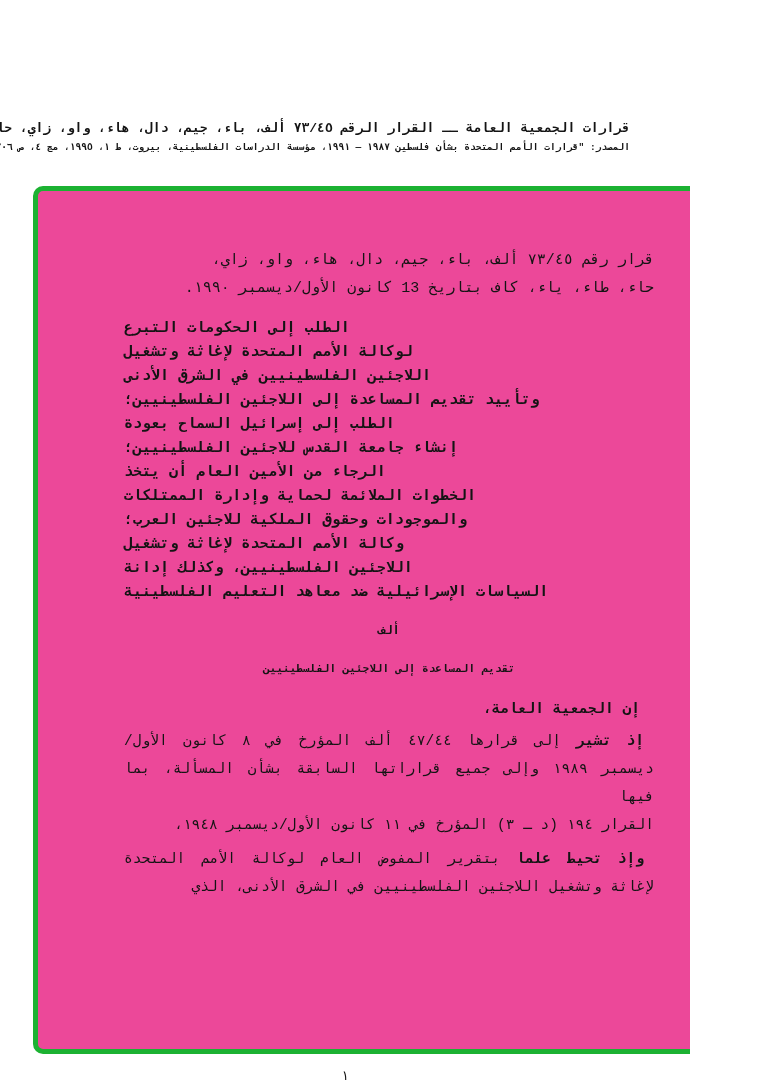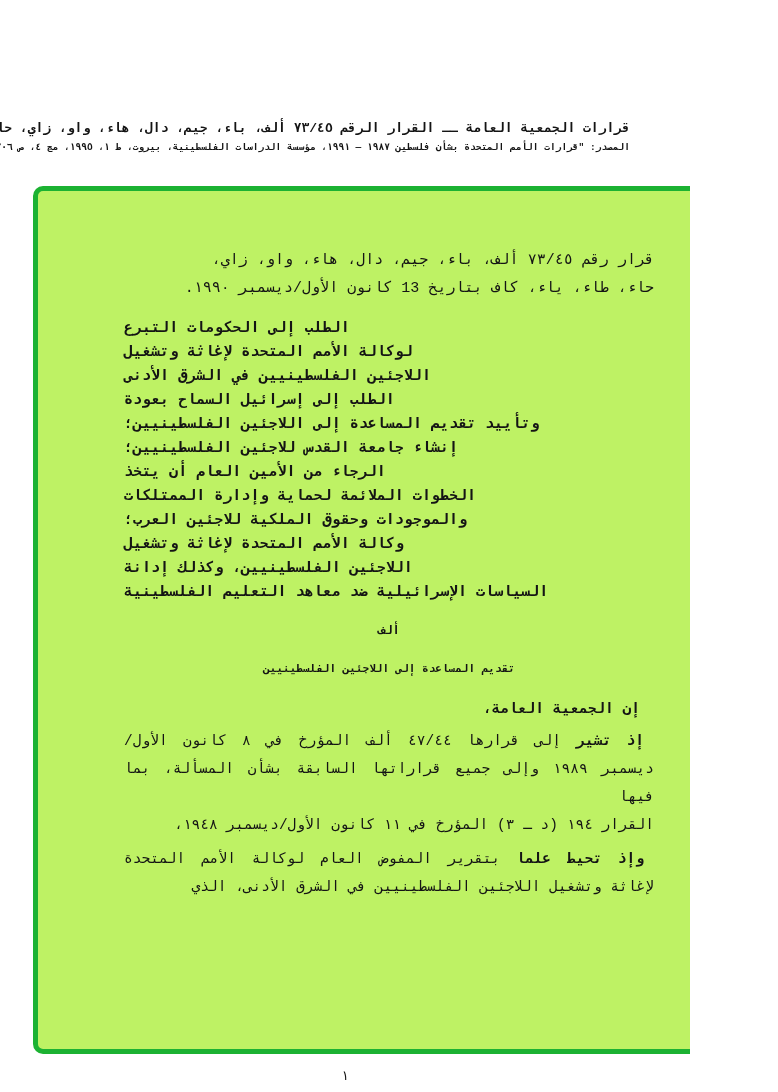--- a/index.html
+++ b/index.html
@@ -42,21 +42,21 @@
   
   .doc-frame {
     position: absolute;
     left: 33px;
     top: 150px;
     width: 712px;
     height: 868px;
     box-sizing: border-box;
     border: 5px solid #1cb232;
     border-radius: 10px;
-    background: #bef264;
+    background: #ec4899;
   }
   .doc-content {
     direction: rtl;
     width: 530px;
     margin: 56px auto 0 auto;
   }
   
   .intro {
     font-size: 15px;
     line-height: 28px;
@@ -130,22 +130,22 @@
 
       <div class="intro">
         <span class="p-line">قرار رقم ٧٣/٤٥ ألف، باء، جيم، دال، هاء، واو، زاي،</span>
         <span class="p-line">حاء، طاء، ياء، كاف بتاريخ 13 كانون الأول/ديسمبر ١٩٩٠.</span>
       </div>
 
       <div class="title-block">
         <div>الطلب إلى الحكومات التبرع</div>
         <div>لوكالة الأمم المتحدة لإغاثة وتشغيل</div>
         <div>اللاجئين الفلسطينيين في الشرق الأدنى</div>
+        <div>وتأييد تقديم المساعدة إلى اللاجئين الفلسطينيين؛</div>
         <div>الطلب إلى إسرائيل السماح بعودة</div>
-        <div>وتأييد تقديم المساعدة إلى اللاجئين الفلسطينيين؛</div>
         <div>إنشاء جامعة القدس للاجئين الفلسطينيين؛</div>
         <div>الرجاء من الأمين العام أن يتخذ</div>
         <div>الخطوات الملائمة لحماية وإدارة الممتلكات</div>
         <div>والموجودات وحقوق الملكية للاجئين العرب؛</div>
         <div>وكالة الأمم المتحدة لإغاثة وتشغيل</div>
         <div>اللاجئين الفلسطينيين، وكذلك إدانة</div>
         <div>السياسات الإسرائيلية ضد معاهد التعليم الفلسطينية</div>
       </div>
 
       <div class="section-letter">ألف</div>

